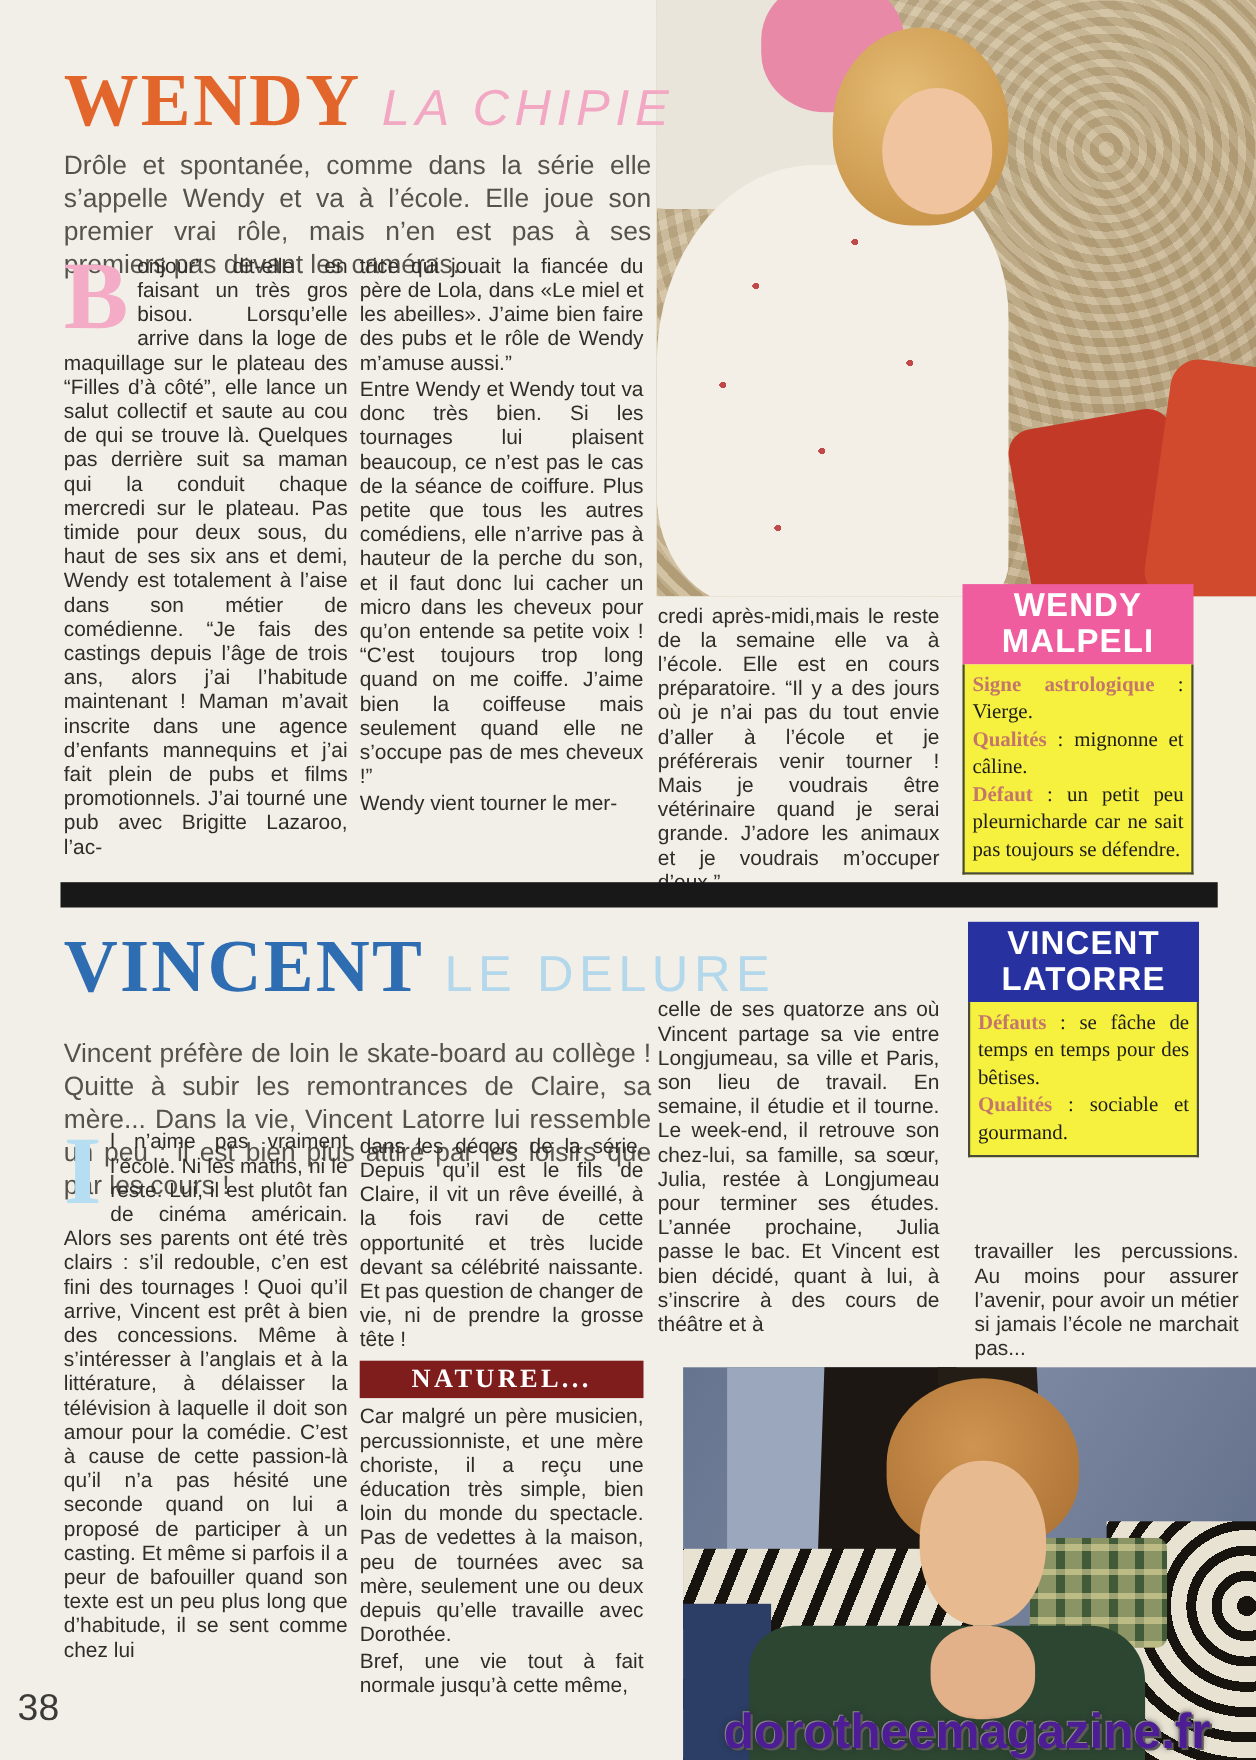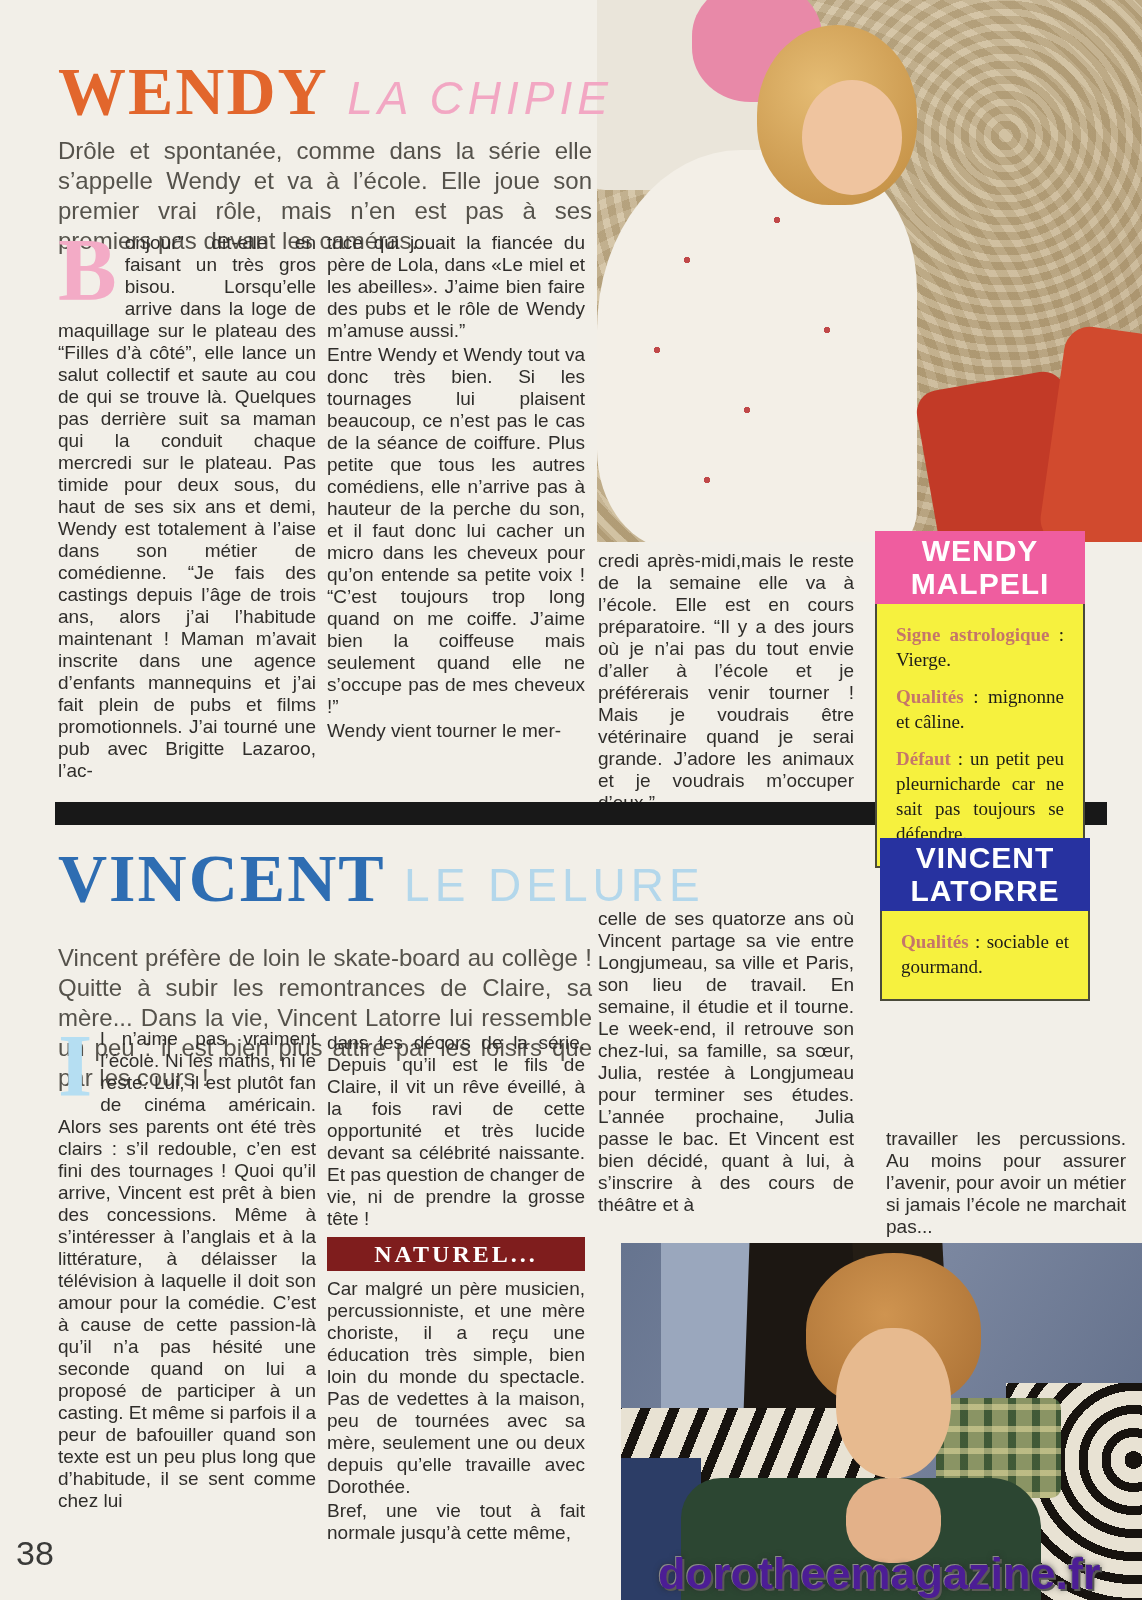--- a/index.html
+++ b/index.html
@@ -61,21 +61,21 @@
     padding:3px 0 4px 0;
   }
   .infobox .head.pink { background:#ef5d9f; }
   .infobox .head.blue { background:#2732a0; }
   .infobox .bod {
     background:#f6f13e; border:2px solid #4a4a3a; border-top:none;
     padding:6px 7px 8px 7px;
     font-family:"Liberation Serif", serif; font-size:19px; line-height:25px;
     color:#1e1c18; text-align:justify;
   }
-  .infobox .bod p { margin:12px; }
+  .infobox .bod p { margin:0; }
   .iblabel { color:#c5766a; font-weight:bold; }
 
   
   .divider { background:#181818; }
 
   
   .photo { overflow:hidden; }
   .photo * { position:absolute; }
 
   #wendy-photo { background:linear-gradient(135deg,#cfbd99 0%,#c4af86 55%,#b79f78 100%); }
@@ -205,20 +205,21 @@
 <div class="abs col" style="left:598px; top:908px; width:256px;">
   <p>celle de ses quatorze ans où Vincent partage sa vie entre Longjumeau, sa ville et Paris, son lieu de travail. En semaine, il étudie et il tourne. Le week-end, il retrouve son chez-lui, sa famille, sa sœur, Julia, restée à Longjumeau pour terminer ses études. L’année prochaine, Julia passe le bac. Et Vincent est bien décidé, quant à lui, à s’inscrire à des cours de théâtre et à</p>
 </div>
 
 <div class="abs infobox" style="left:880px; top:838px;">
   <div class="head blue">
     <div>VINCENT</div>
     <div>LATORRE</div>
   </div>
   <div class="bod">
+    <p><span class="iblabel">Défauts</span><span> : </span><span>se fâche de temps en temps pour des bêtises.</span></p>
     <p><span class="iblabel">Qualités</span><span> : </span><span>sociable et gourmand.</span></p>
   </div>
 </div>
 
 <div class="abs col" style="left:886px; top:1128px; width:240px;">
   <p>travailler les percussions. Au moins pour assurer l’avenir, pour avoir un métier si jamais l’école ne marchait pas...</p>
 </div>
 
 <div class="abs photo" id="vincent-photo" style="left:621px; top:1243px; width:521px; height:357px;">
   <div class="pane"></div>

